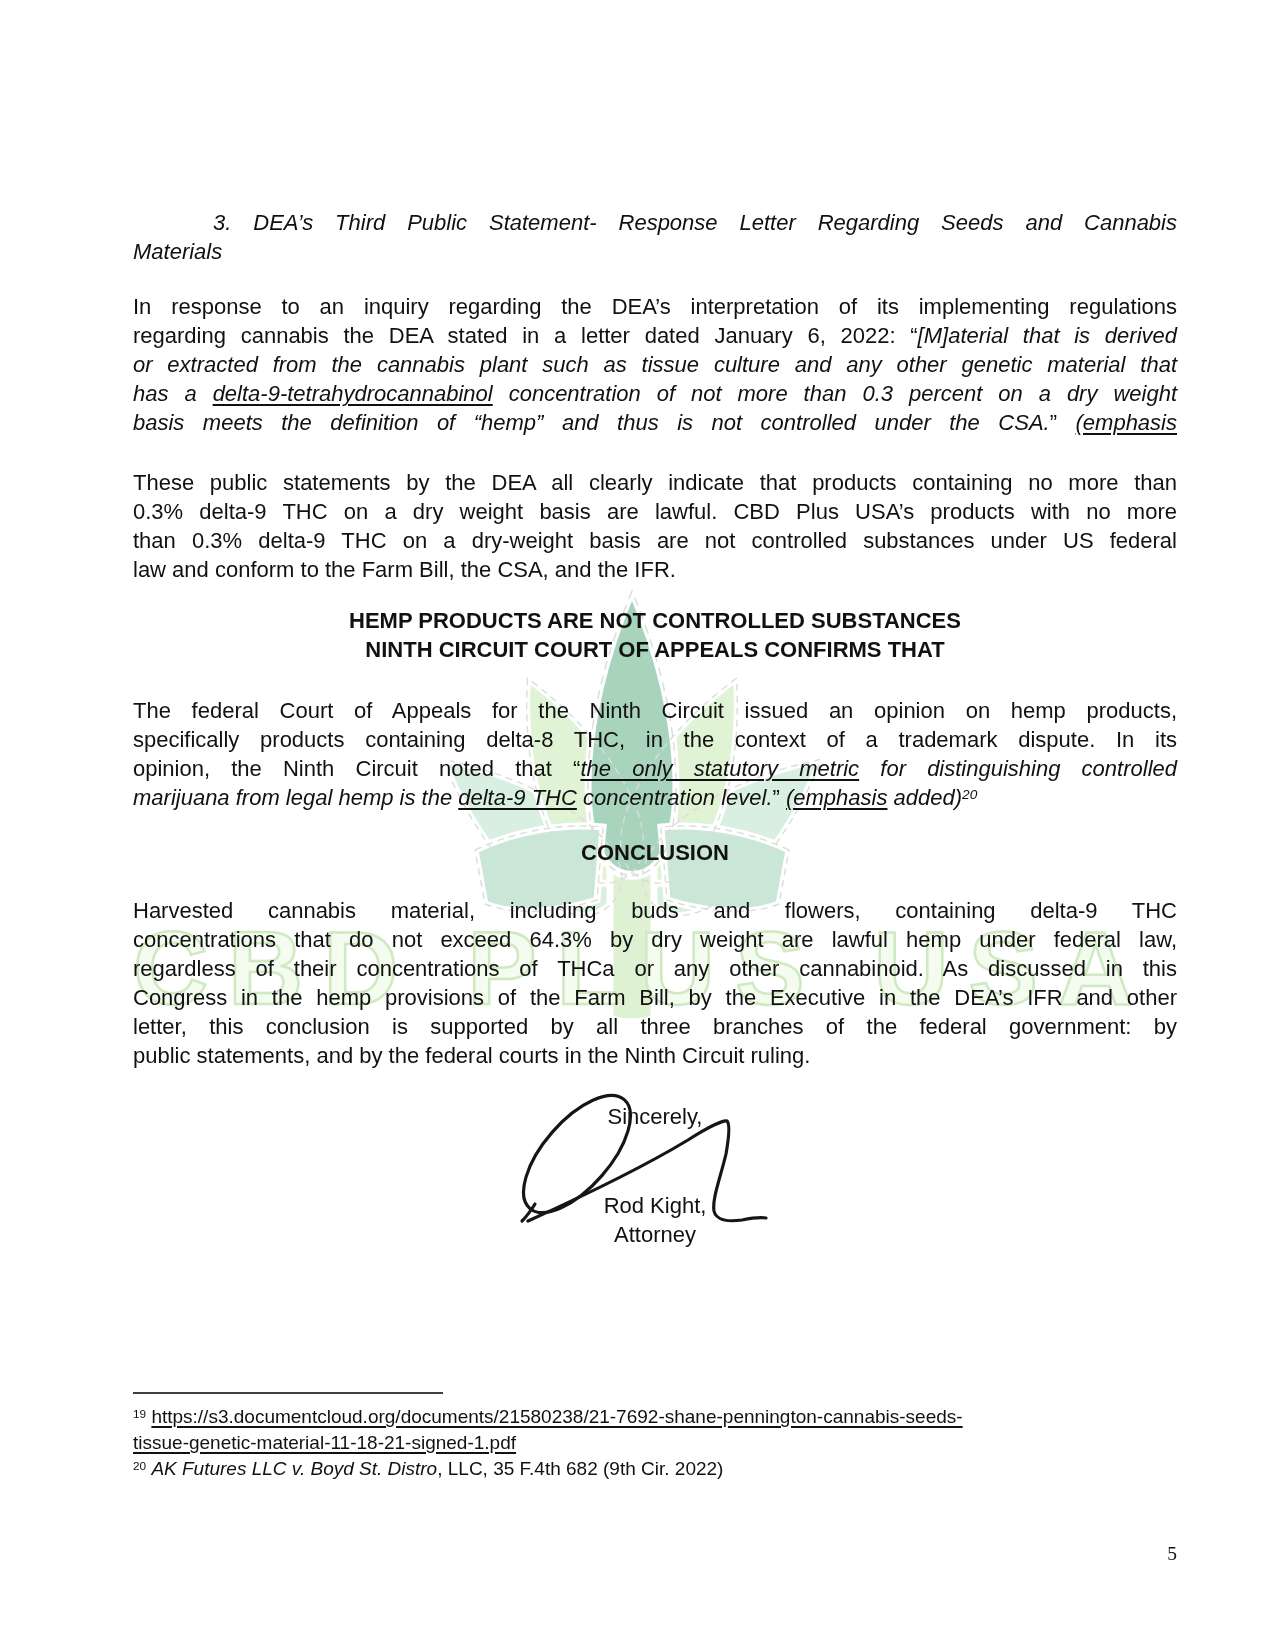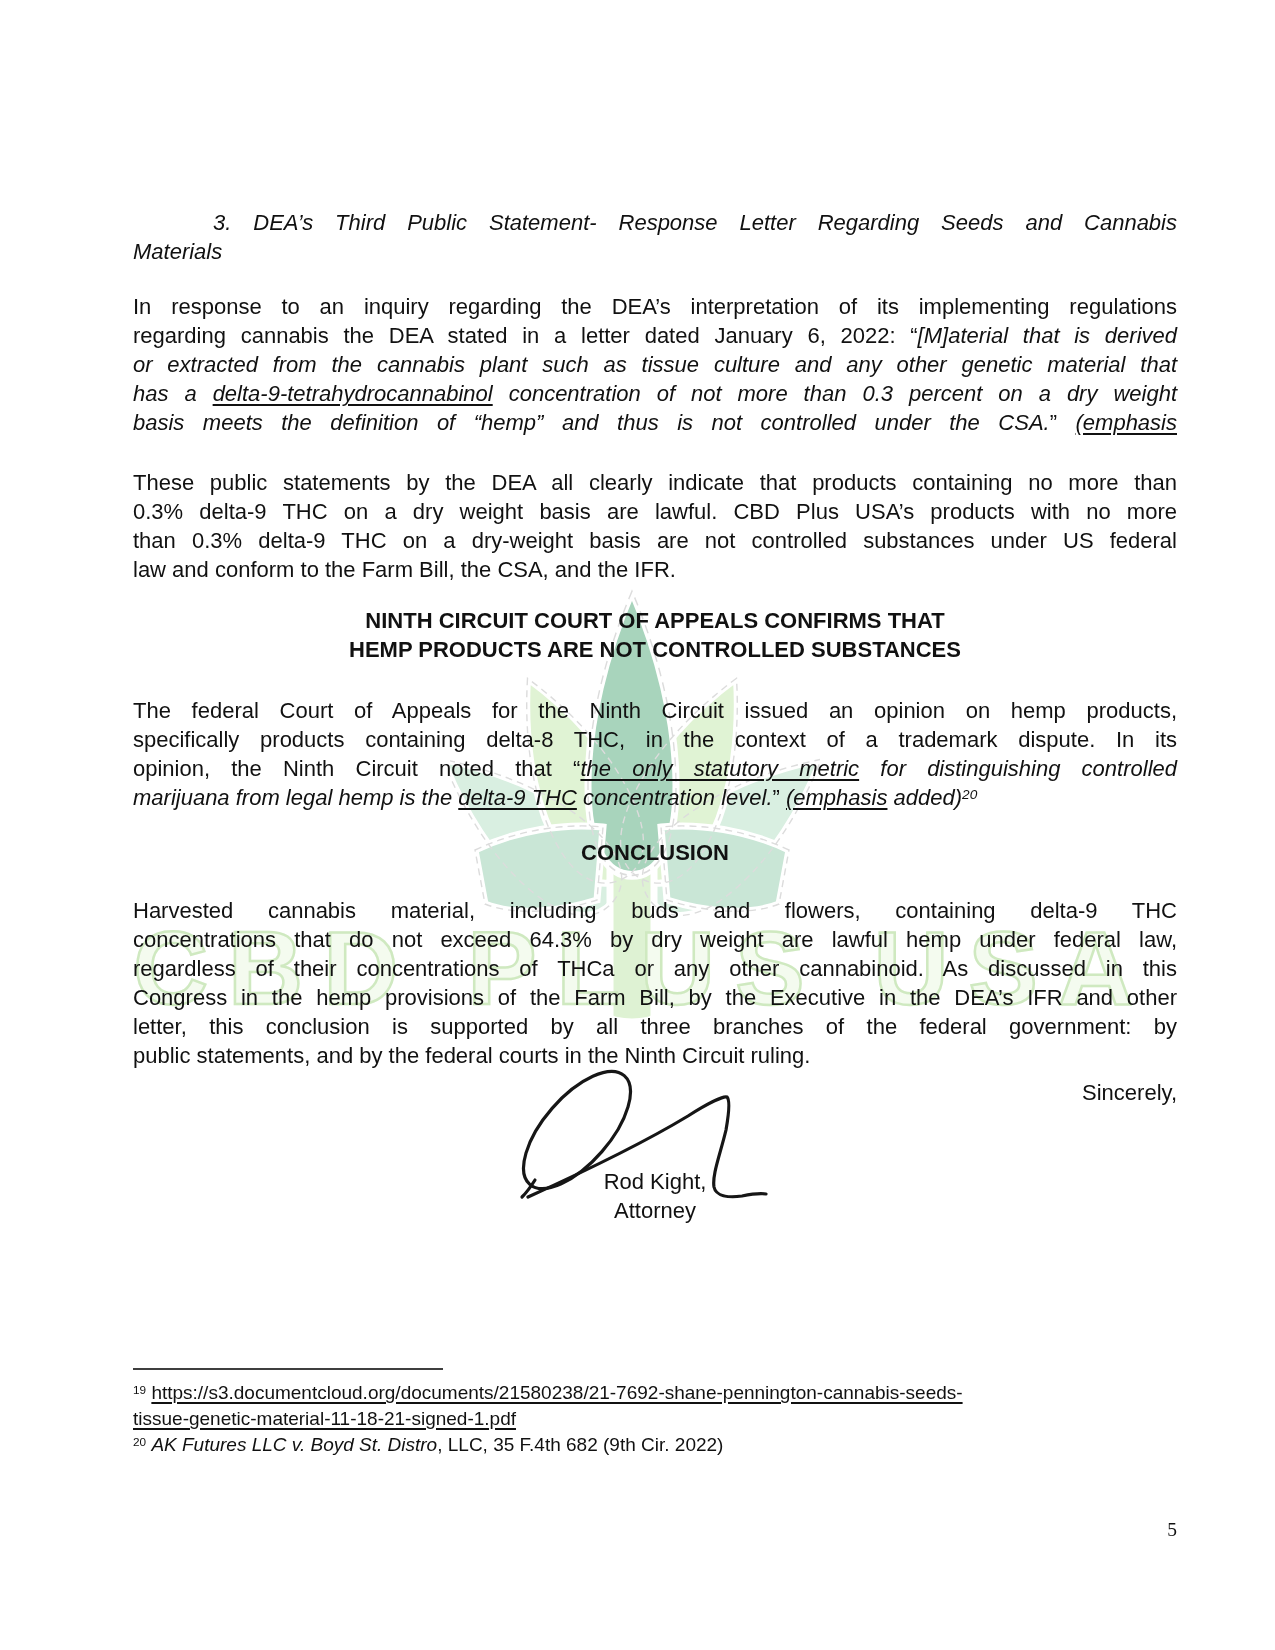--- a/index.html
+++ b/index.html
@@ -13,21 +13,21 @@
   .bl-p .ln{text-align:justify;text-align-last:justify;}
   .bl-p .ln.last{text-align-last:left;}
   .bl-h .ln{text-align:center;font-weight:700;}
   .ln.ind{text-indent:80px;}
   .i{font-style:italic;}
   .b{font-weight:700;}
   .u{text-decoration:underline;text-decoration-thickness:1.6px;text-underline-offset:3px;}
   .sup{font-size:0.62em;vertical-align:0.42em;line-height:0;}
   
   .sig{position:relative;text-align:center;}
-  .sig .closing{margin-top:8px;text-align:right;}
+  .sig .closing{margin-top:32px;}
   .sig .name{margin-top:60px;}
   .sig-svg{position:absolute;left:347px;top:-10px;z-index:3;pointer-events:none;}
   
   .fn-rule{margin-top:143px;width:310px;border-top:2px solid var(--rule,#3f3f3f);height:0;}
   .fns{margin-top:10px;font-size:19px;line-height:26px;}
   .bl-fn .ln{text-align:left;}
   .pageno{margin-top:59px;text-align:right;font-family:"Liberation Serif",serif;font-size:19.5px;line-height:26px;}
   
   .wm{position:absolute;z-index:0;pointer-events:none;}
   .wm-leaf{left:450px;top:580px;}
@@ -84,22 +84,22 @@
           <div class="ln"><span class="i">has a </span><span class="i u">delta-9-tetrahydrocannabinol</span><span class="i"> concentration of not more than 0.3 percent on a dry weight</span></div>
           <div class="ln"><span class="i">basis meets the definition of “hemp” and thus is not controlled under the CSA.</span><span>” </span><span class="i u">(emphasis</span></div>
         </div>
         <div class="bl bl-p" style="margin-top: 31px;">
           <div class="ln"><span>These public statements by the DEA all clearly indicate that products containing no more than</span></div>
           <div class="ln"><span>0.3% delta-9 THC on a dry weight basis are lawful. CBD Plus USA’s products with no more</span></div>
           <div class="ln"><span>than 0.3% delta-9 THC on a dry-weight basis are not controlled substances under US federal</span></div>
           <div class="ln last"><span>law and conform to the Farm Bill, the CSA, and the IFR.</span></div>
         </div>
         <div class="bl bl-h" style="margin-top: 22px;">
+          <div class="ln last"><span class="b">HEMP PRODUCTS ARE NOT CONTROLLED SUBSTANCES</span></div>
           <div class="ln"><span class="b">NINTH CIRCUIT COURT OF APPEALS CONFIRMS THAT</span></div>
-          <div class="ln last"><span class="b">HEMP PRODUCTS ARE NOT CONTROLLED SUBSTANCES</span></div>
         </div>
         <div class="bl bl-p" style="margin-top: 32px;">
           <div class="ln"><span>The federal Court of Appeals for the Ninth Circuit issued an opinion on hemp products,</span></div>
           <div class="ln"><span>specifically products containing delta-8 THC, in the context of a trademark dispute. In its</span></div>
           <div class="ln"><span>opinion, the Ninth Circuit noted that “</span><span class="i u">the only statutory metric</span><span class="i"> for distinguishing controlled</span></div>
           <div class="ln last"><span class="i">marijuana from legal hemp is the </span><span class="i u">delta-9 THC</span><span class="i"> concentration level.</span><span>” </span><span class="i u">(emphasis</span><span class="i"> added)</span><span class="i sup">20</span></div>
         </div>
         <div class="bl bl-h" style="margin-top: 26px;">
           <div class="ln last"><span class="b">CONCLUSION</span></div>
         </div>

